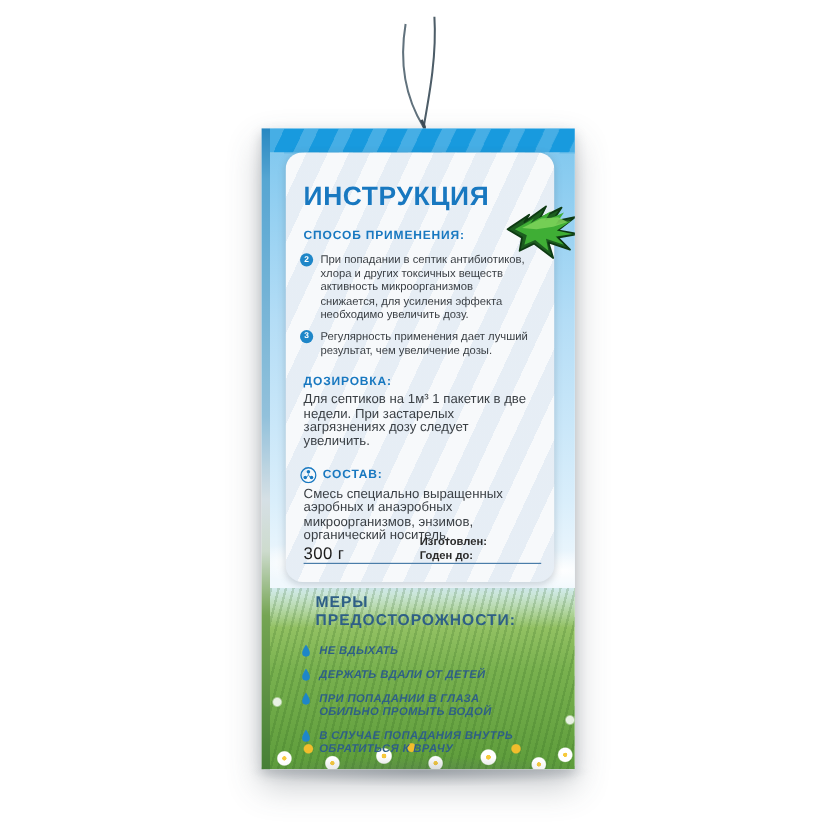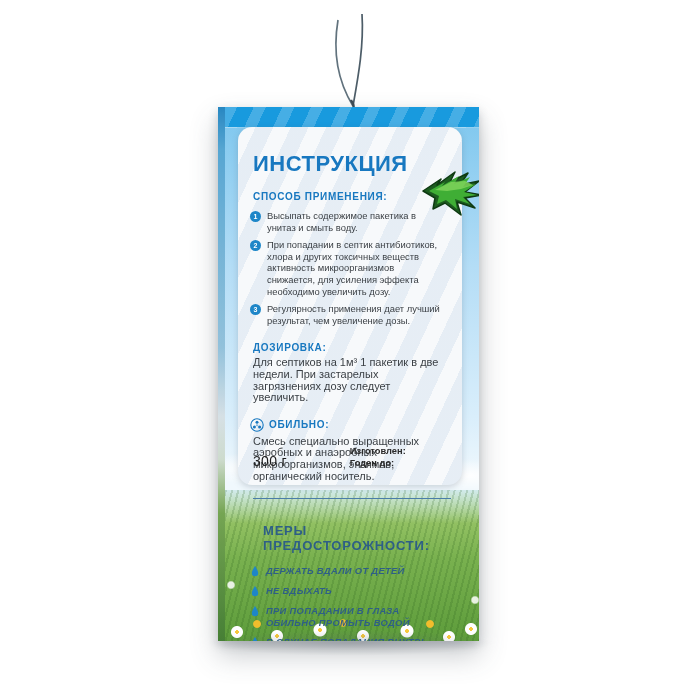--- a/index.html
+++ b/index.html
@@ -112,63 +112,59 @@
         <path d="M8,26 L24,17 L21,21 L38,11 L33,19 L49,12 L42,22 L55,19 L43,27 L56,30 L42,32 L49,39 L34,34 L36,44 L25,35 L16,39 L18,31 Z" fill="#3fae35"></path>
         <path d="M14,25 L30,17 L44,16 L52,20 L40,24 L26,26 Z" fill="#7fd45a" opacity=".85"></path>
       </svg>
 
       <div class="panel">
         <h1 class="title">ИНСТРУКЦИЯ</h1>
 
         <div class="sec-heading">СПОСОБ ПРИМЕНЕНИЯ:</div>
         <div class="steps">
           <div class="step">
-            <span class="badge">1</span>
-            <span class="step-text">Высыпать содержимое пакетика в унитаз и смыть воду.</span>
-          </div>
-          <div class="step">
             <span class="badge">2</span>
             <span class="step-text">При попадании в септик антибиотиков, хлора и других токсичных веществ активность микроорганизмов снижается, для усиления эффекта необходимо увеличить дозу.</span>
           </div>
           <div class="step">
             <span class="badge">3</span>
             <span class="step-text">Регулярность применения дает лучший результат, чем увеличение дозы.</span>
           </div>
         </div>
 
         <div class="sec-heading">ДОЗИРОВКА:</div>
         <p class="body-text">Для септиков на 1м³ 1 пакетик в две недели. При застарелых загрязнениях дозу следует увеличить.</p>
 
         <div class="comp-row">
           <svg class="molecule" viewBox="0 0 14 14">
             <circle cx="7" cy="7" r="6.2" fill="none" stroke="#1878c0" stroke-width="1.1"></circle>
             <circle cx="7" cy="4.2" r="1.5" fill="#1878c0"></circle>
             <circle cx="4.4" cy="8.9" r="1.5" fill="#1878c0"></circle>
             <circle cx="9.6" cy="8.9" r="1.5" fill="#1878c0"></circle>
             <path d="M7,6.2 L7,7.4 M5.6,8.2 L6.6,7.6 M8.4,8.2 L7.4,7.6" stroke="#1878c0" stroke-width=".8"></path>
           </svg>
-          <div class="sec-heading">ОБИЛЬНО:</div>
+          <div class="sec-heading">СОСТАВ:</div>
         </div>
         <p class="body-text">Смесь специально выращенных аэробных и анаэробных микроорганизмов, энзимов, органический носитель.</p>
 
         <div class="divider"></div>
 
         <div class="warn-heading">МЕРЫ ПРЕДОСТОРОЖНОСТИ:</div>
         <div class="warn-list">
           <div class="warn-item">
             <svg class="droplet" viewBox="0 0 8 11">
                 <path d="M4,0 C4,0 .8,4.8 .8,7 a3.2,3.2 0 0 0 6.4,0 C7.2,4.8 4,0 4,0 Z" fill="#1e86c8"></path>
               </svg>
-            <span class="warn-text">ДЕРЖАТЬ ВДАЛИ ОТ ДЕТЕЙ</span>
+            <span class="warn-text">НЕ ВДЫХАТЬ</span>
           </div>
           <div class="warn-item">
             <svg class="droplet" viewBox="0 0 8 11">
                 <path d="M4,0 C4,0 .8,4.8 .8,7 a3.2,3.2 0 0 0 6.4,0 C7.2,4.8 4,0 4,0 Z" fill="#1e86c8"></path>
               </svg>
-            <span class="warn-text">НЕ ВДЫХАТЬ</span>
+            <span class="warn-text">ДЕРЖАТЬ ВДАЛИ ОТ ДЕТЕЙ</span>
           </div>
           <div class="warn-item">
             <svg class="droplet" viewBox="0 0 8 11">
                 <path d="M4,0 C4,0 .8,4.8 .8,7 a3.2,3.2 0 0 0 6.4,0 C7.2,4.8 4,0 4,0 Z" fill="#1e86c8"></path>
               </svg>
             <span class="warn-text">ПРИ ПОПАДАНИИ В ГЛАЗА ОБИЛЬНО ПРОМЫТЬ ВОДОЙ</span>
           </div>
           <div class="warn-item">
             <svg class="droplet" viewBox="0 0 8 11">
                 <path d="M4,0 C4,0 .8,4.8 .8,7 a3.2,3.2 0 0 0 6.4,0 C7.2,4.8 4,0 4,0 Z" fill="#1e86c8"></path>

